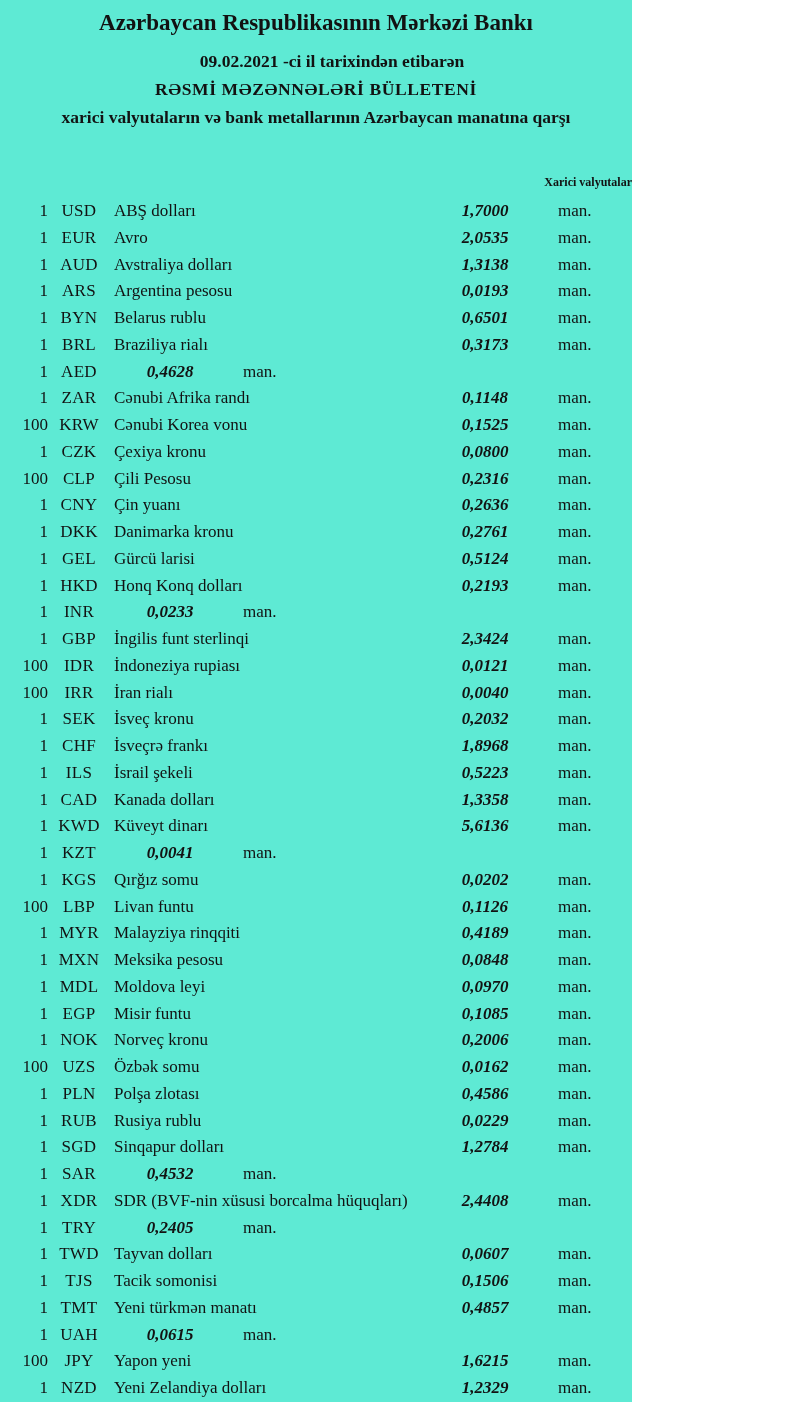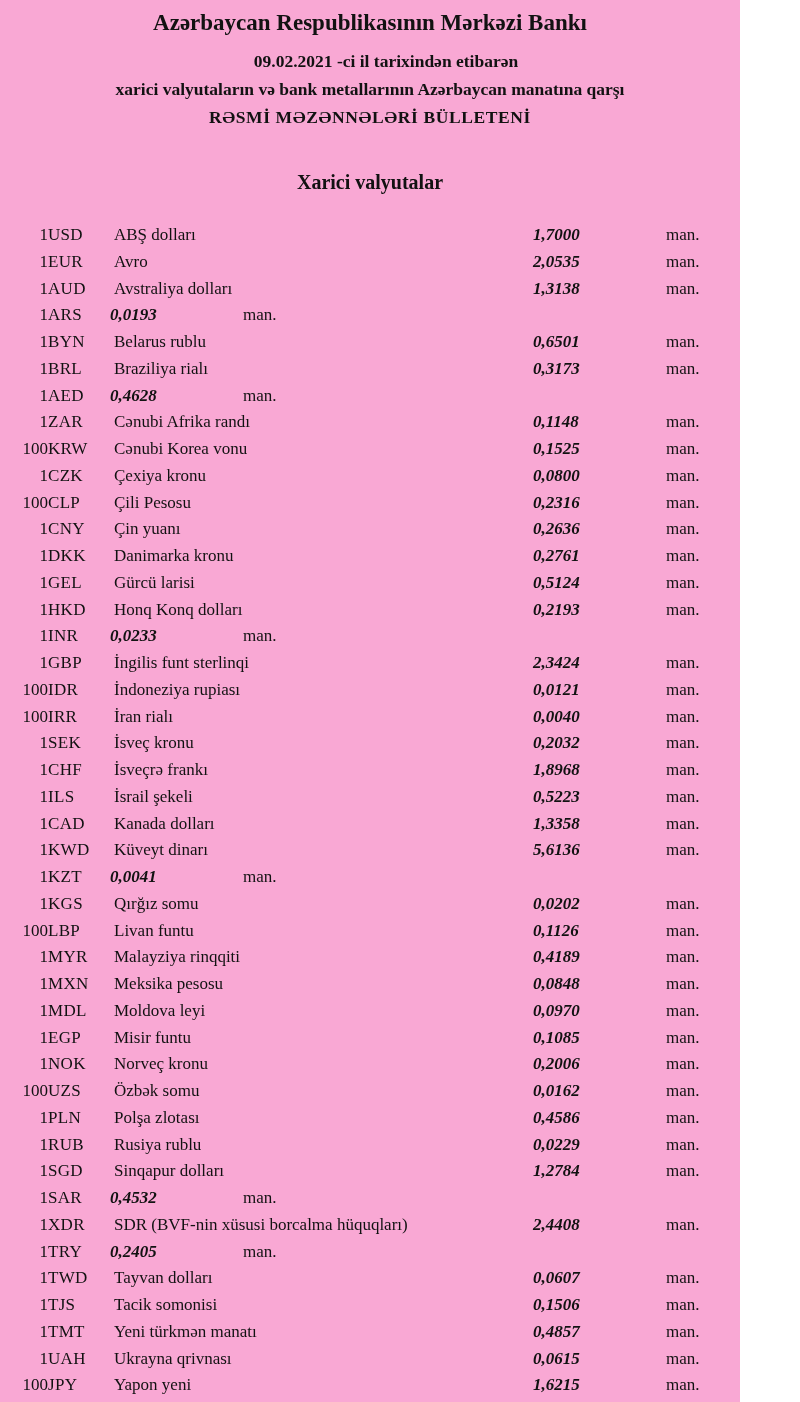--- a/index.html
+++ b/index.html
@@ -4,42 +4,42 @@
 <style>
   * { box-sizing: border-box; margin: 0; padding: 0; }
   html, body {
     width: 800px; height: 1402px;
     background: #ffffff;
     overflow: hidden;
     font-family: "Liberation Serif", "DejaVu Serif", serif;
     color: #121212;
   }
   .page {
-    width: 740px; height: 1402px;
+    width: 632px; height: 1402px;
     padding-top: 8px;
     overflow: hidden;
-    background: #f9a8d4;
+    background: #5eead4;
   }
   .hdr-title {
     text-align: center;
     font-size: 23px;
     font-weight: 700;
     line-height: 30px;
   }
   .hdr-line {
     text-align: center;
     font-size: 17.5px;
     font-weight: 700;
     line-height: 28px;
   }
   .hdr-date { margin-top: 9px; padding-left: 32px; }
   .hdr-bulletin { letter-spacing: 0.6px; }
   .section-title {
-    text-align: center;
-    font-size: 20px;
+    text-align: right;
+    font-size: 12px;
     font-weight: 700;
     line-height: 28px;
     margin-top: 37px;
   }
   .rates-table {
     margin-top: 2px;
   }
   .row {
     display: flex;
     align-items: baseline;
@@ -47,57 +47,56 @@
     line-height: 26.75px;
     font-size: 17px;
   }
   .cell-qty {
     width: 48px;
     text-align: right;
     flex: 0 0 auto;
   }
   .cell-code {
     width: 62px;
-    text-align: left;
+    text-align: center;
     flex: 0 0 auto;
     letter-spacing: 0.3px;
-    margin-top: 24px;
   }
   .cell-name {
     flex: 1 1 auto;
     padding-left: 4px;
     white-space: nowrap;
     overflow: hidden;
   }
   .cell-rate {
     width: 120px;
     flex: 0 0 auto;
-    text-align: left;
+    text-align: center;
     font-weight: 700;
     font-style: italic;
   }
   .cell-unit {
     width: 57px;
     flex: 0 0 auto;
     padding-left: 13px;
   }
   .row-spacer-right { width: 30px; flex: 0 0 auto; }
 </style>
 </head>
 <body>
 
 <div class="page">
 
   <div class="hdr-title">Azərbaycan Respublikasının Mərkəzi Bankı</div>
 
   <div class="hdr-line hdr-date">09.02.2021 -ci il tarixindən etibarən</div>
 
+  <div class="hdr-line hdr-bulletin">RƏSMİ MƏZƏNNƏLƏRİ BÜLLETENİ</div>
+
   <div class="hdr-line">xarici valyutaların və bank metallarının Azərbaycan manatına qarşı</div>
-
-  <div class="hdr-line hdr-bulletin">RƏSMİ MƏZƏNNƏLƏRİ BÜLLETENİ</div>
 
   <div class="section-title">Xarici valyutalar</div>
 
   <div class="rates-table">
   <div class="row">
     <div class="cell-qty">1</div>
     <div class="cell-code">USD</div>
     <div class="cell-name">ABŞ dolları</div>
     <div class="cell-rate">1,7000</div>
     <div class="cell-unit">man.</div>
@@ -118,20 +117,21 @@
     <div class="cell-code">AUD</div>
     <div class="cell-name">Avstraliya dolları</div>
     <div class="cell-rate">1,3138</div>
     <div class="cell-unit">man.</div>
     <div class="row-spacer-right"></div>
   </div>
 
   <div class="row">
     <div class="cell-qty">1</div>
     <div class="cell-code">ARS</div>
+    <div class="cell-name">Argentina pesosu</div>
     <div class="cell-rate">0,0193</div>
     <div class="cell-unit">man.</div>
     <div class="row-spacer-right"></div>
   </div>
 
   <div class="row">
     <div class="cell-qty">1</div>
     <div class="cell-code">BYN</div>
     <div class="cell-name">Belarus rublu</div>
     <div class="cell-rate">0,6501</div>
@@ -463,21 +463,20 @@
     <div class="cell-code">TMT</div>
     <div class="cell-name">Yeni türkmən manatı</div>
     <div class="cell-rate">0,4857</div>
     <div class="cell-unit">man.</div>
     <div class="row-spacer-right"></div>
   </div>
 
   <div class="row">
     <div class="cell-qty">1</div>
     <div class="cell-code">UAH</div>
-    <div class="cell-name">Ukrayna qrivnası</div>
     <div class="cell-rate">0,0615</div>
     <div class="cell-unit">man.</div>
     <div class="row-spacer-right"></div>
   </div>
 
   <div class="row">
     <div class="cell-qty">100</div>
     <div class="cell-code">JPY</div>
     <div class="cell-name">Yapon yeni</div>
     <div class="cell-rate">1,6215</div>

